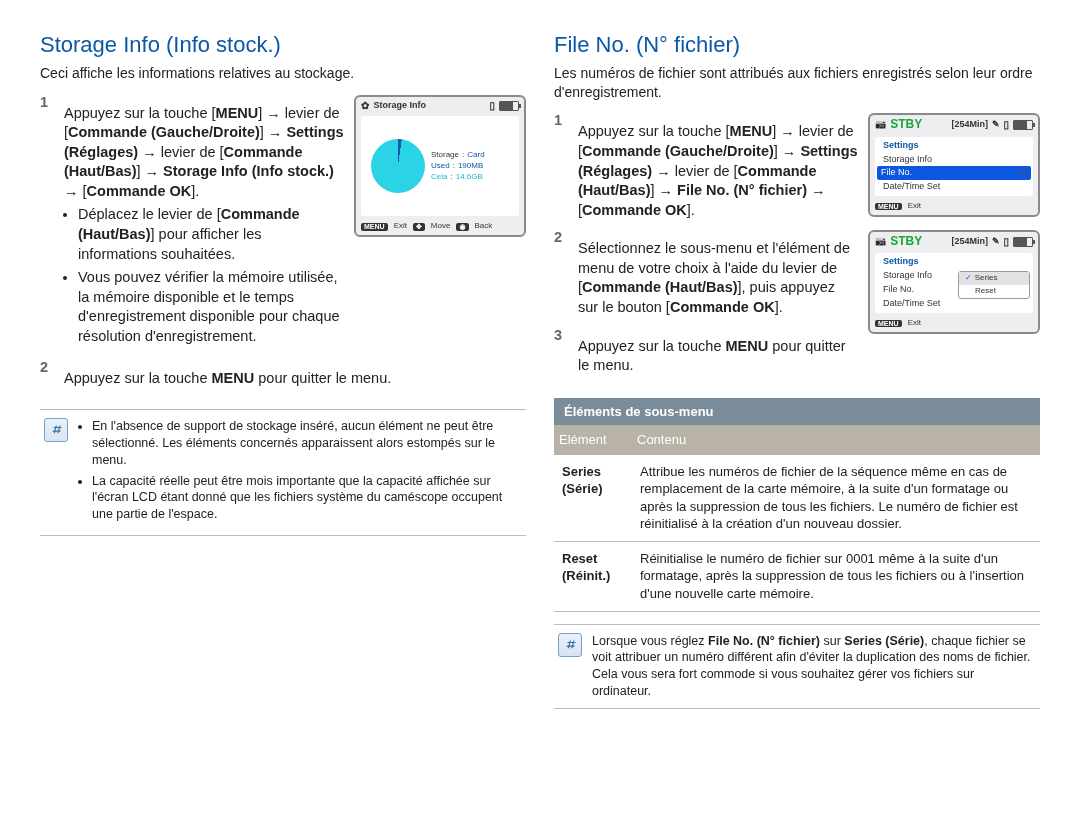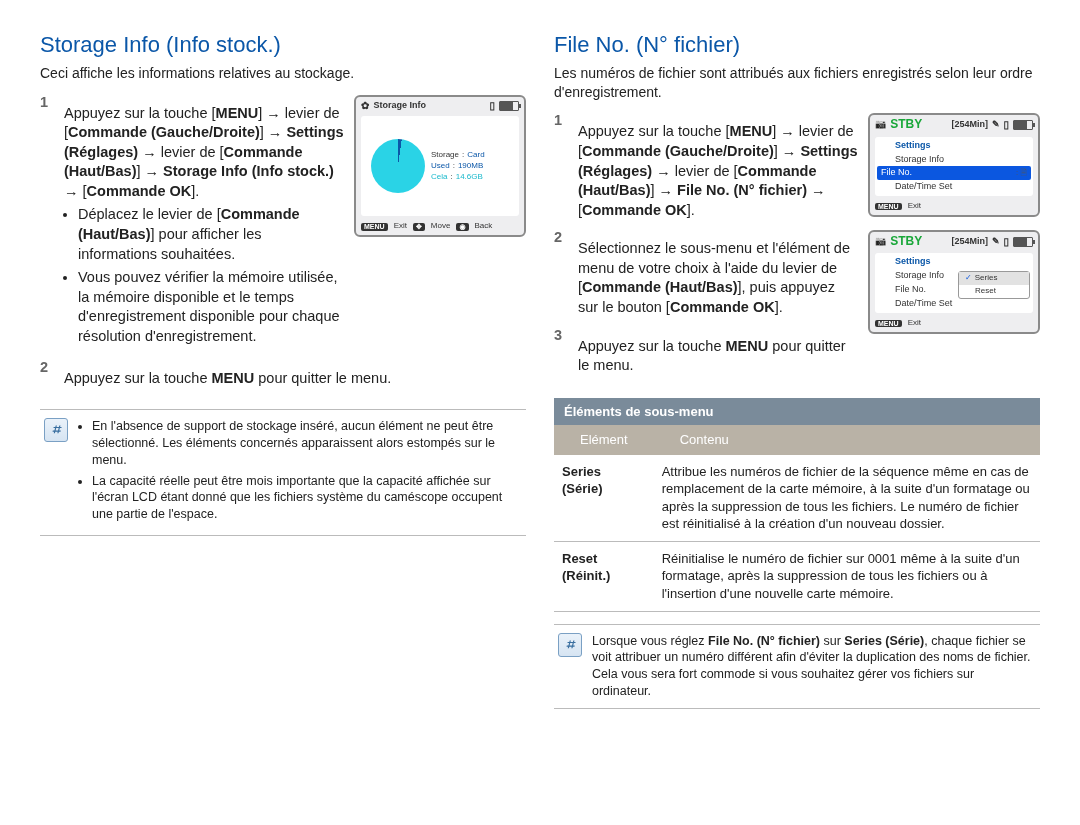--- a/index.html
+++ b/index.html
@@ -130,21 +130,21 @@
   .lcd-top .mins { color: #333; }
   .lcd-list {
     background: #fff;
     margin: 3px 5px 3px 5px;
     border-radius: 3px;
     padding: 2px 0;
   }
   .lcd-list .row {
     display: flex;
     align-items: center;
-    padding: 2px 20px;
+    padding: 2px 8px;
     color: #333;
   }
   .lcd-list .row .lbl { flex: 1; }
   .lcd-list .row.hl {
     background: #0b57e0;
     color: #fff;
     border-radius: 2px;
     margin: 0 2px;
     padding: 2px 4px;
   }
@@ -213,21 +213,21 @@
   }
   table.elems {
     border-collapse: collapse;
     width: 100%;
     font-size: 13px;
   }
   table.elems th {
     background: #b9b2a6;
     color: #fff;
     font-weight: 400;
-    padding: 6px 26px;
+    padding: 6px 5px;
     text-align: left;
   }
   table.elems th.c2 { text-align: left; }
   table.elems td {
     border-bottom: 1px solid #bbb;
     padding: 8px;
     vertical-align: top;
   }
   table.elems td.label { width: 62px; }
 

